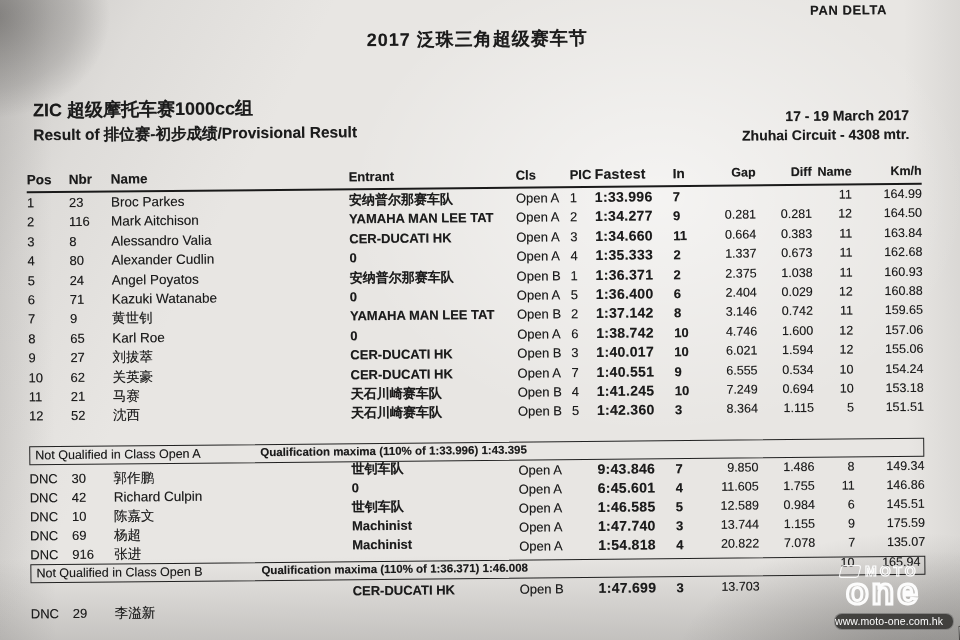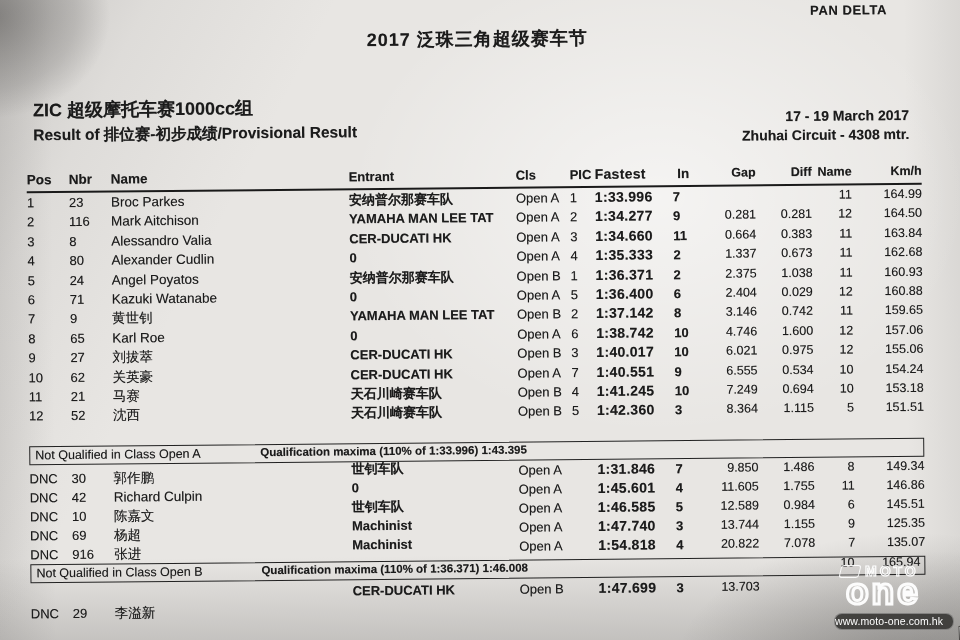--- a/index.html
+++ b/index.html
@@ -49,21 +49,21 @@
   .thead{font-weight:700;font-size:13.5px;border-bottom:2px solid #1a1a1a;height:21px;line-height:19px;}
   .c{overflow:visible;white-space:nowrap;}
   .c.name{font-size:13.5px;}
   .c.entrant{font-weight:700;font-size:13px;}
   .c.cls,.c.pic{font-size:13px;}
   .c.fastest{font-weight:700;font-size:14px;letter-spacing:0.3px;padding-left:5px;}
   .c.in{font-weight:700;padding-left:5px;}
   .c.gap,.c.diff,.c.kmh{text-align:right;font-size:12.5px;}
   .c.laps{text-align:right;padding-right:4px;font-size:12.5px;}
   .thead .fastest{font-size:14px;}
-  .thead .in{font-weight:700;text-align:center;}
+  .thead .in{font-weight:700;}
 
   
   .dnc-rows .tr{height:19px;line-height:19px;}
   .dnc-rows .c.entrant{transform:translateY(-7px);}
   .dnc-rows .c.cls,.dnc-rows .c.fastest,.dnc-rows .c.in,
   .dnc-rows .c.gap,.dnc-rows .c.diff,.dnc-rows .c.laps,.dnc-rows .c.kmh{transform:translateY(-4px);}
 
   
   .bar{position:relative;height:17px;line-height:15px;border:1.5px solid #222;}
   .bar-a{margin-top:20px;}
@@ -247,21 +247,21 @@
   <div class="tr">
     <span class="c pos">9</span>
     <span class="c nbr">27</span>
     <span class="c name">刘拔萃</span>
     <span class="c entrant">CER-DUCATI HK</span>
     <span class="c cls">Open B</span>
     <span class="c pic">3</span>
     <span class="c fastest">1:40.017</span>
     <span class="c in">10</span>
     <span class="c gap">6.021</span>
-    <span class="c diff">0.975</span>
+    <span class="c diff">1.594</span>
     <span class="c laps">12</span>
     <span class="c kmh">155.06</span>
   </div>
 
   <div class="tr">
     <span class="c pos">10</span>
     <span class="c nbr">62</span>
     <span class="c name">关英豪</span>
     <span class="c entrant">CER-DUCATI HK</span>
     <span class="c cls">Open A</span>
@@ -311,36 +311,36 @@
         </div>
 
         <div class="dnc-rows">
   <div class="tr">
     <span class="c pos">DNC</span>
     <span class="c nbr">30</span>
     <span class="c name">郭作鹏</span>
     <span class="c entrant">世钊车队</span>
     <span class="c cls">Open A</span>
     <span class="c pic"></span>
-    <span class="c fastest">1:31.846</span>
+    <span class="c fastest">9:43.846</span>
     <span class="c in">7</span>
     <span class="c gap">9.850</span>
     <span class="c diff">1.486</span>
     <span class="c laps">8</span>
     <span class="c kmh">149.34</span>
   </div>
 
   <div class="tr">
     <span class="c pos">DNC</span>
     <span class="c nbr">42</span>
     <span class="c name">Richard Culpin</span>
     <span class="c entrant">0</span>
     <span class="c cls">Open A</span>
     <span class="c pic"></span>
-    <span class="c fastest">1:45.601</span>
+    <span class="c fastest">6:45.601</span>
     <span class="c in">4</span>
     <span class="c gap">11.605</span>
     <span class="c diff">1.755</span>
     <span class="c laps">11</span>
     <span class="c kmh">146.86</span>
   </div>
 
   <div class="tr">
     <span class="c pos">DNC</span>
     <span class="c nbr">10</span>
@@ -361,21 +361,21 @@
     <span class="c nbr">69</span>
     <span class="c name">杨超</span>
     <span class="c entrant">Machinist</span>
     <span class="c cls">Open A</span>
     <span class="c pic"></span>
     <span class="c fastest">1:47.740</span>
     <span class="c in">3</span>
     <span class="c gap">13.744</span>
     <span class="c diff">1.155</span>
     <span class="c laps">9</span>
-    <span class="c kmh">125.35</span>
+    <span class="c kmh">175.59</span>
   </div>
 
   <div class="tr">
     <span class="c pos">DNC</span>
     <span class="c nbr">916</span>
     <span class="c name">张进</span>
     <span class="c entrant">Machinist</span>
     <span class="c cls">Open A</span>
     <span class="c pic"></span>
     <span class="c fastest">1:54.818</span>

